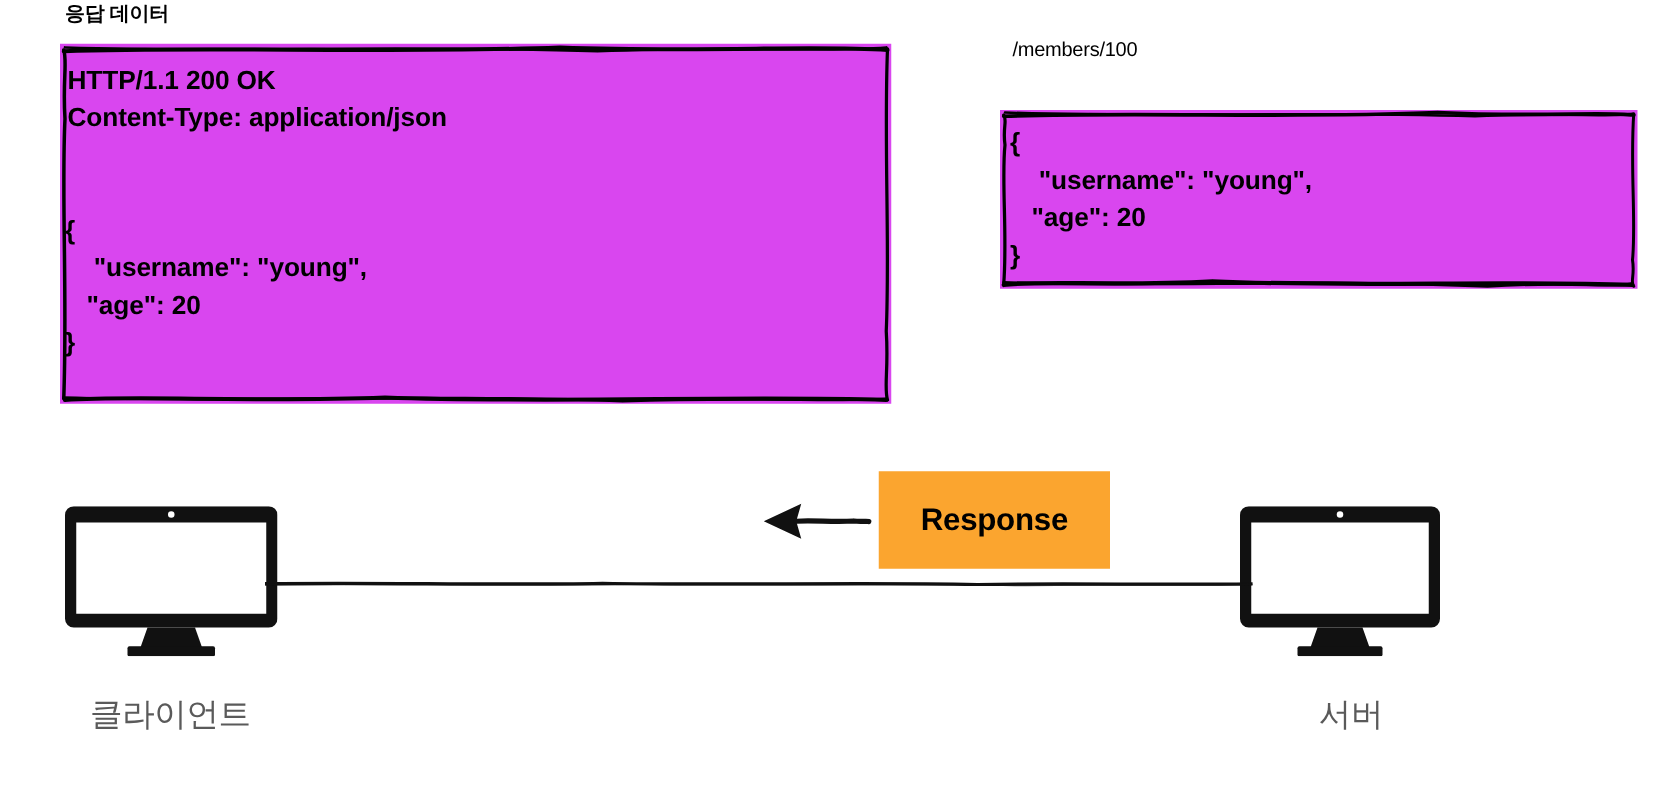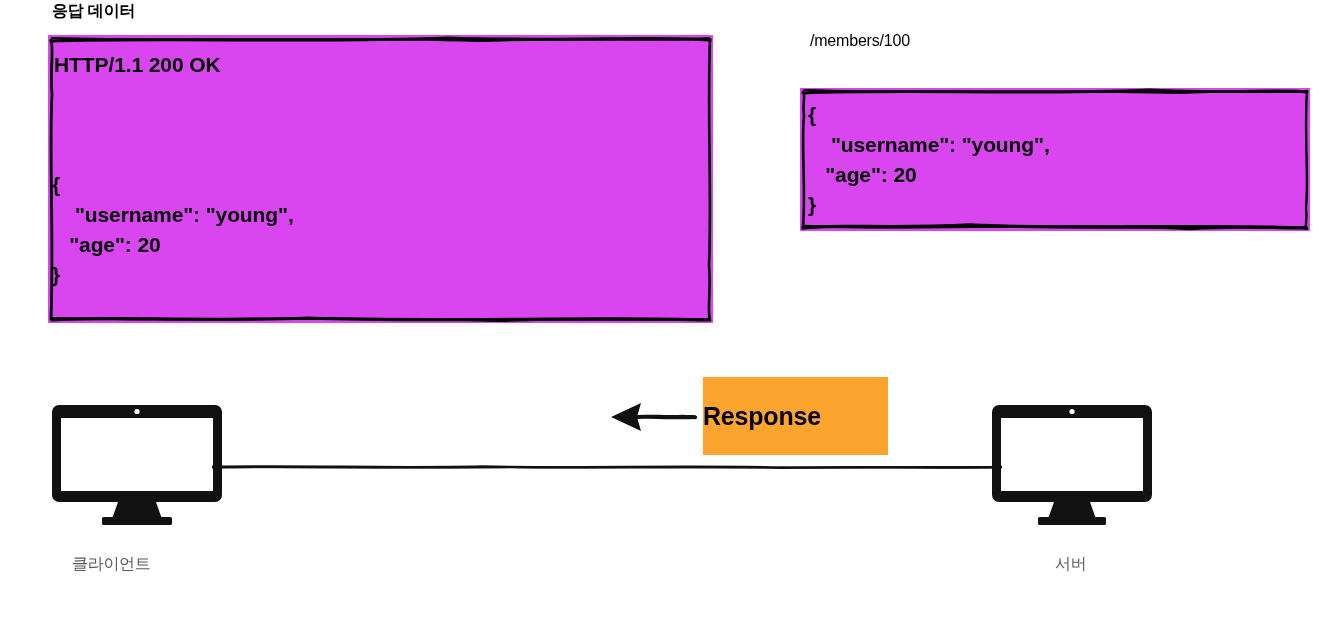--- a/index.html
+++ b/index.html
@@ -56,40 +56,40 @@
     color: #000000;
     line-height: 30px;
     letter-spacing: -0.1px;
   }
 
   
   .banner {
     position: absolute;
     display: flex;
     align-items: center;
-    justify-content: flex-start;
+    justify-content: center;
   }
   .banner-label {
     font-size: 25px;
     font-weight: bold;
     color: #000000;
     letter-spacing: -0.2px;
     white-space: nowrap;
   }
 
   
   .arrow { position: absolute; }
 
   
   .link-line { position: absolute; }
 
   
   .endpoint-label {
     position: absolute;
-    font-size: 16px;
+    font-size: 26px;
     font-weight: normal;
     color: #5a5a5a;
     letter-spacing: -0.3px;
     white-space: nowrap;
   }
 
   
   .monitor { position: absolute; }
 </style>
 </head>
@@ -101,20 +101,21 @@
   <svg viewBox="0 0 665 288" preserveAspectRatio="none">
     <path d="M3,6 C120,2 260,8 400,3 C520,7 600,1 662,5" fill="none" stroke="#000" stroke-width="3.2" stroke-linecap="round"></path>
     <path d="M4,3 C140,7 280,1 430,6 C540,2 620,7 661,3" fill="none" stroke="#000" stroke-width="2.2" stroke-linecap="round"></path>
     <path d="M662,4 C659,80 664,160 661,230 C663,260 659,275 662,285" fill="none" stroke="#000" stroke-width="2.6" stroke-linecap="round"></path>
     <path d="M661,285 C540,281 400,288 260,283 C150,287 60,281 4,285" fill="none" stroke="#000" stroke-width="3.2" stroke-linecap="round"></path>
     <path d="M3,283 C130,287 300,280 450,286 C560,282 620,287 660,284" fill="none" stroke="#000" stroke-width="2.2" stroke-linecap="round"></path>
     <path d="M3,284 C6,200 1,120 4,60 C2,30 6,14 3,5" fill="none" stroke="#000" stroke-width="2.8" stroke-linecap="round"></path>
   </svg>
 
   <div class="box-text" style="left:6px; top:15px;">HTTP/1.1 200 OK</div>
+  <div class="box-text" style="left:6px; top:45px;">Content-Type: application/json</div>
   <div class="box-text" style="left:6px; top:105px;"></div>
   <div class="box-text" style="left:4px; top:135px;">{</div>
   <div class="box-text" style="left:4px; top:165px;">    "username": "young",</div>
   <div class="box-text" style="left:4px; top:195px;">   "age": 20</div>
   <div class="box-text" style="left:4px; top:225px;">}</div>
 </div>
 
 <div class="node title-regular" style="left:810px; top:32px;">/members/100</div>
 
 <div class="sketch-box" style="left:800px; top:88px; width:510px; height:143px;">

